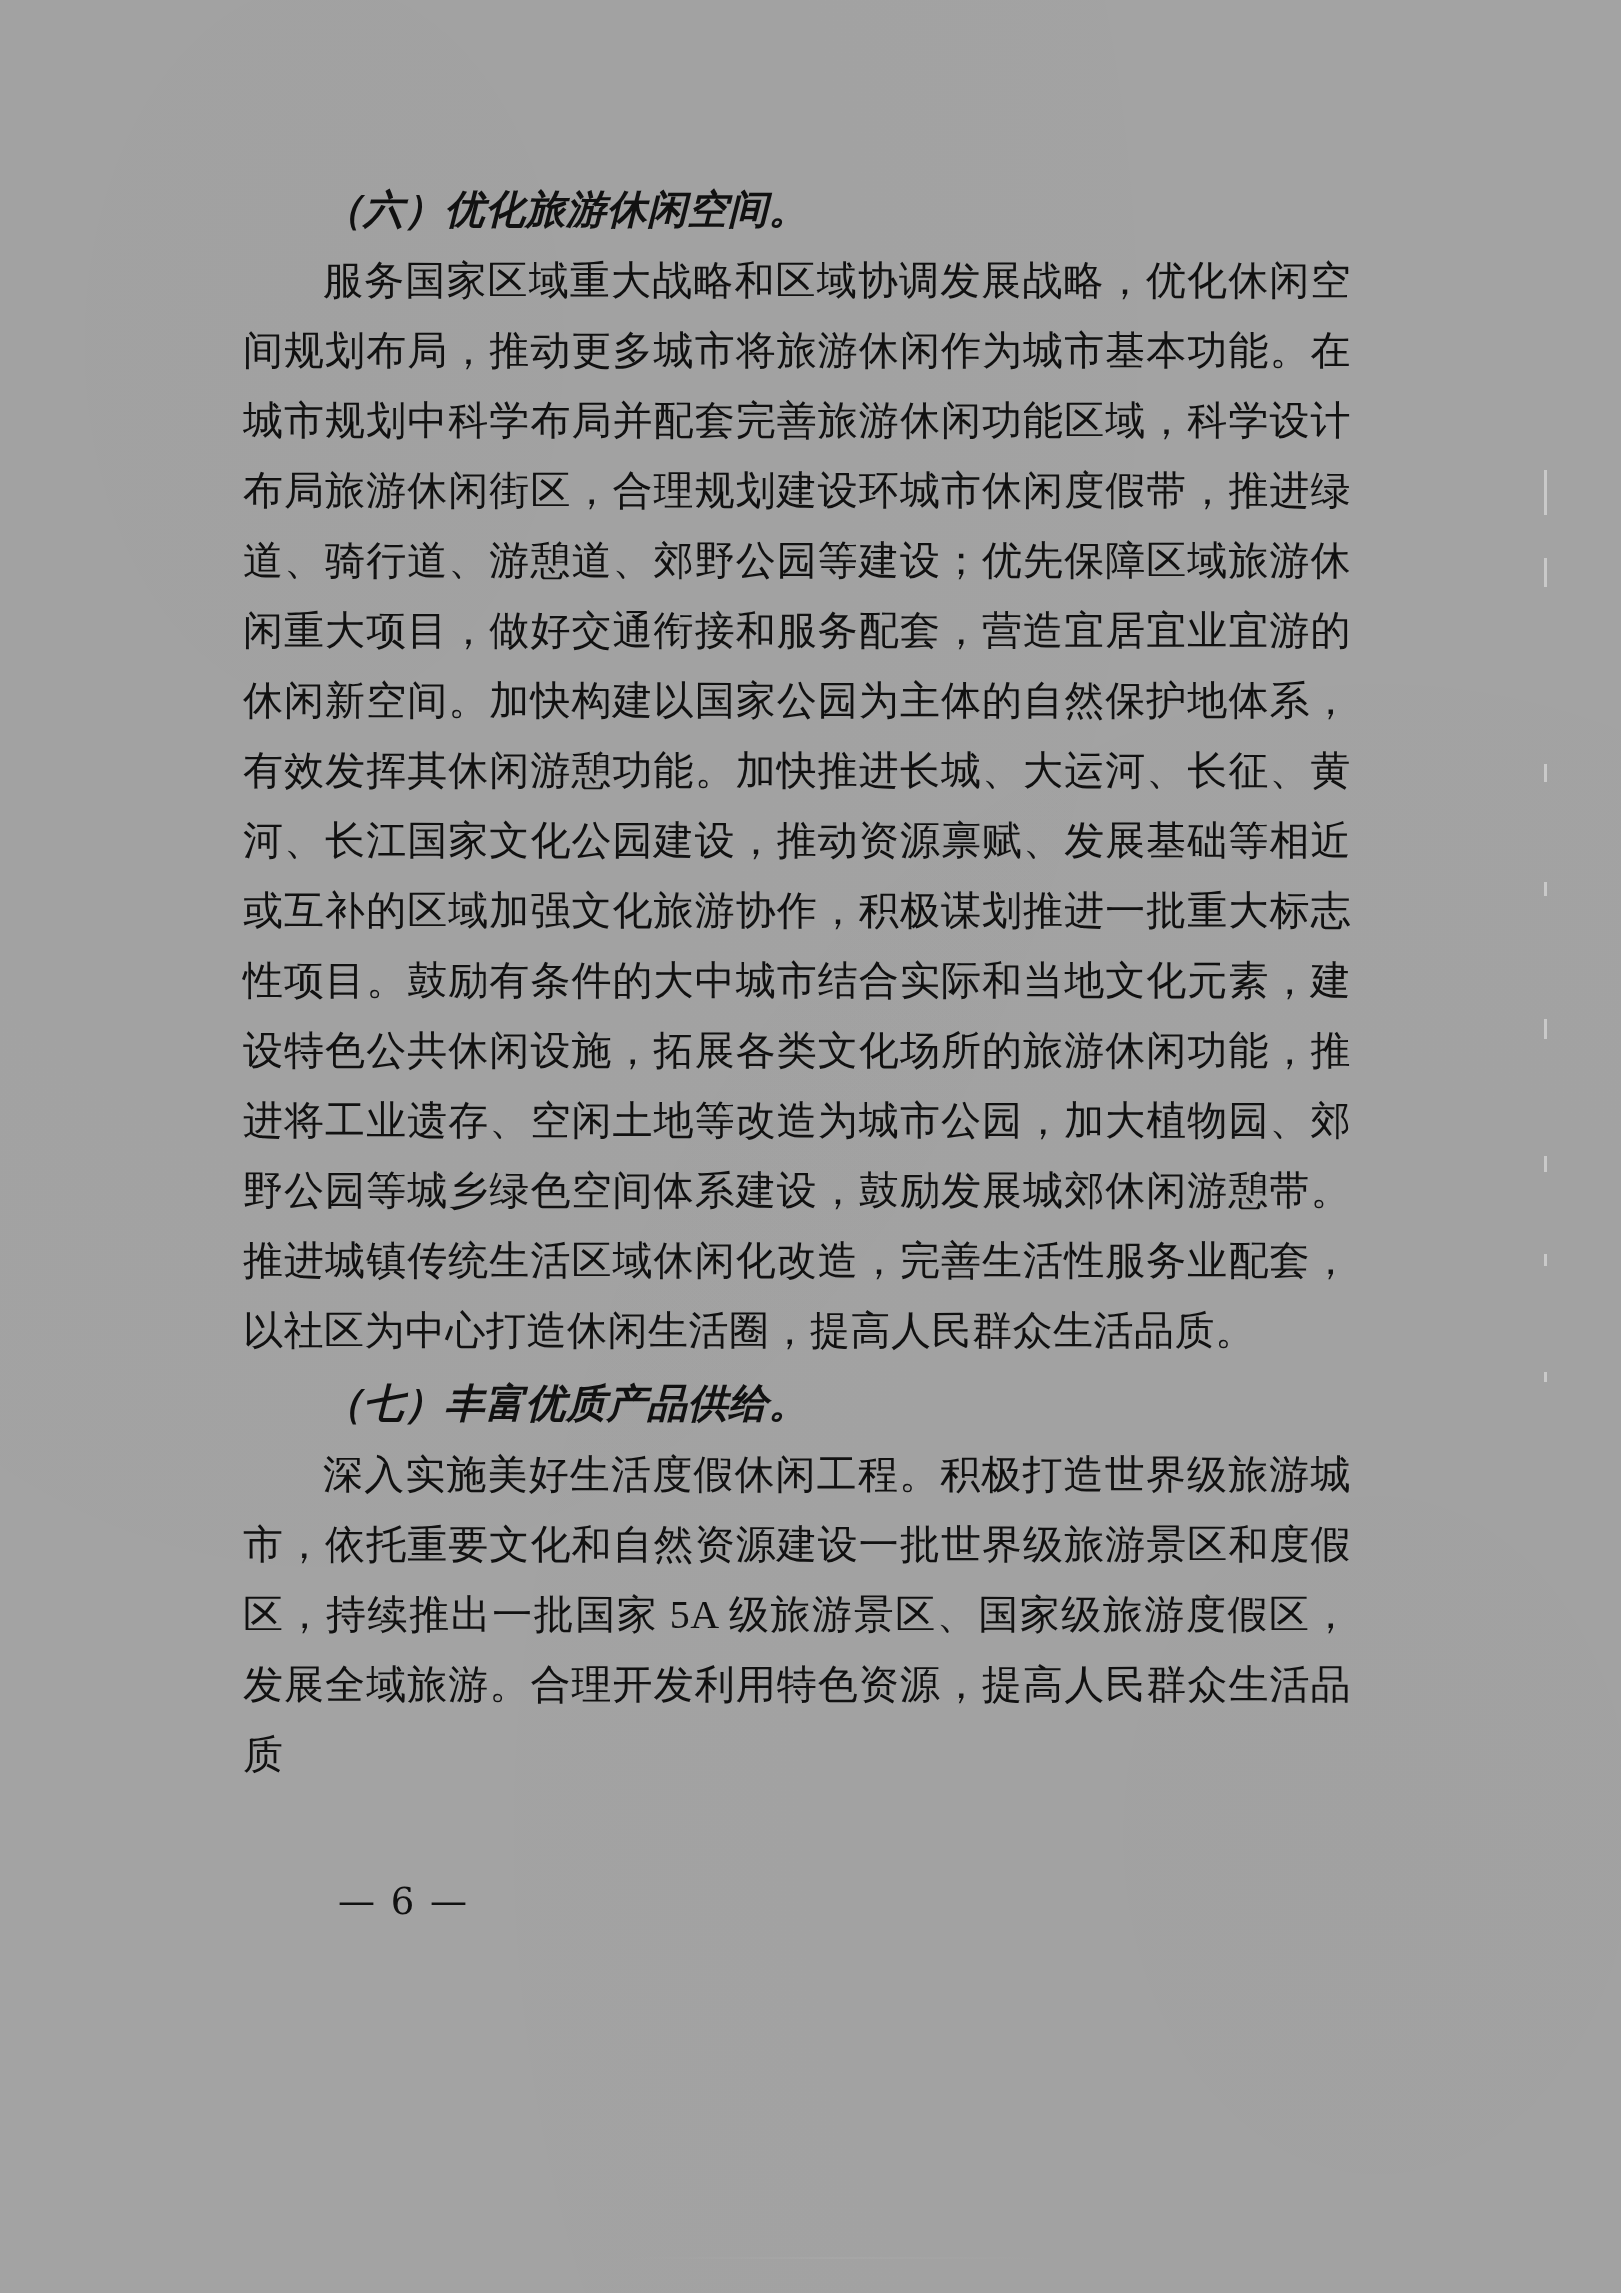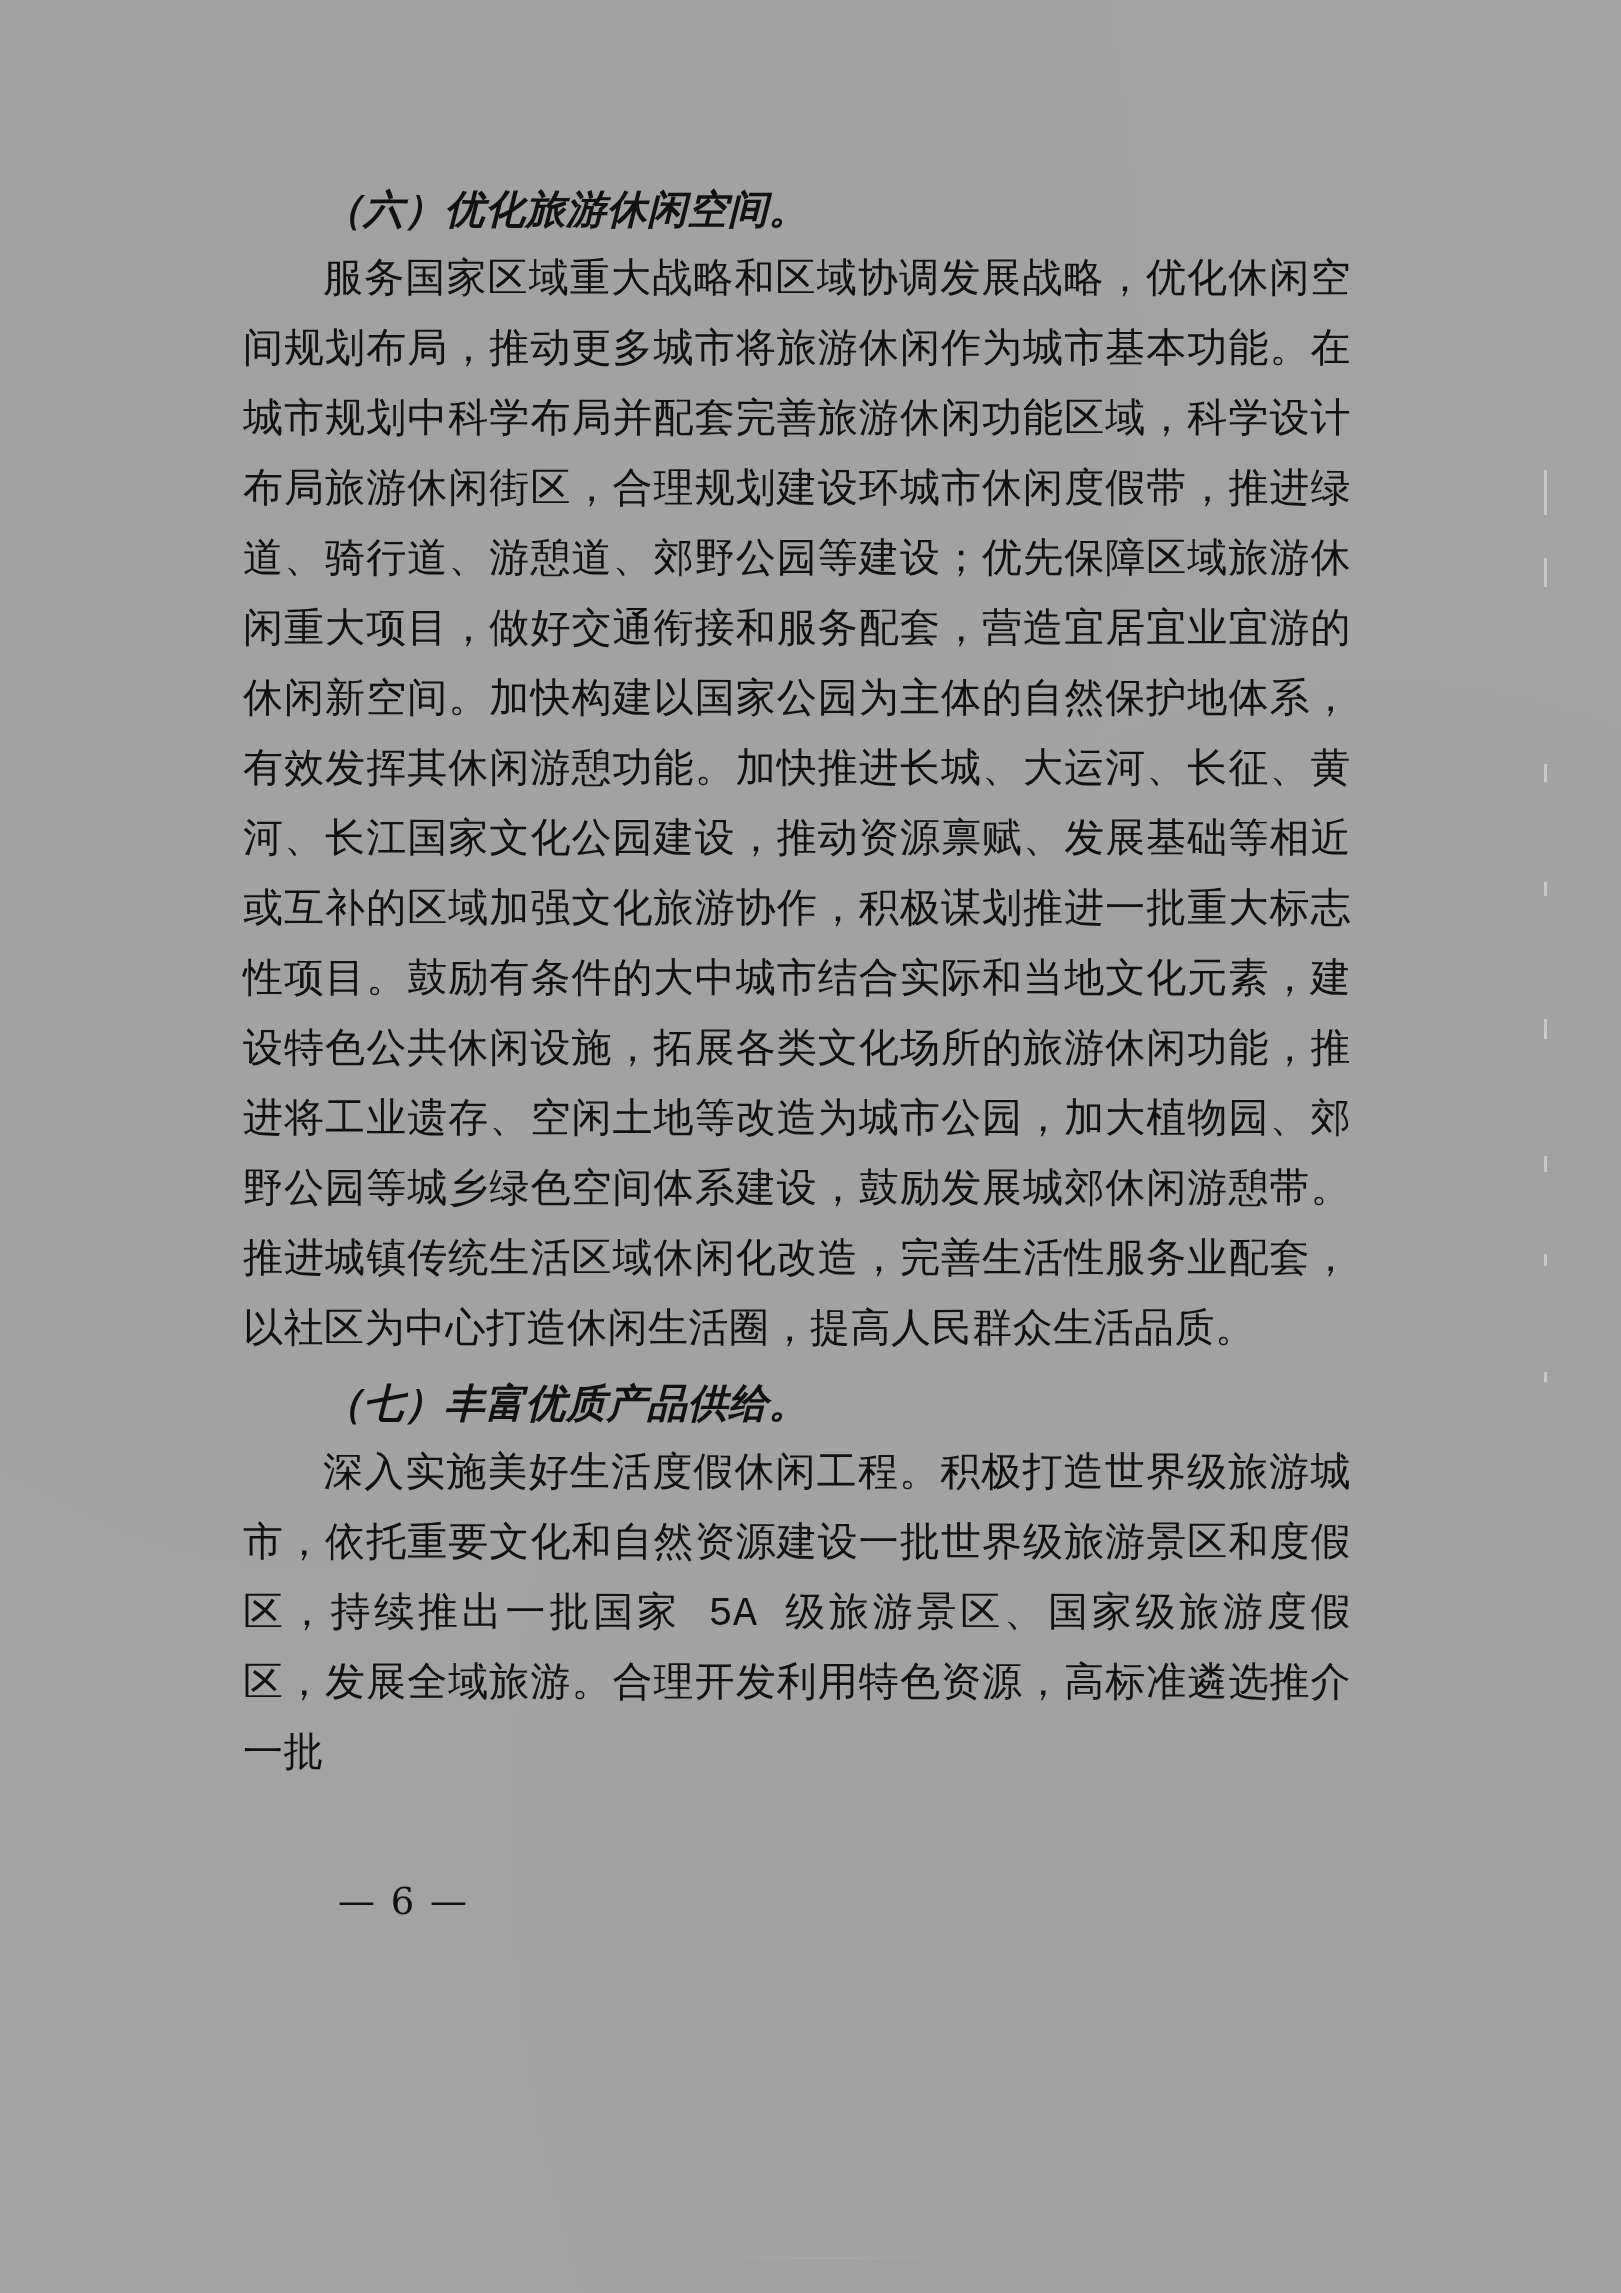--- a/index.html
+++ b/index.html
@@ -34,21 +34,21 @@
     width: 1108px;
   }
   .doc-par {
     font-size: 40px;
     line-height: 70px;
     color: #111111;
     letter-spacing: 0.5px;
     text-align: justify;
     text-justify: inter-character;
     margin: 0 0 2px 0;
-    font-family: Liberation Mono, monospace;
+    font-family: Liberation Serif, serif;
     font-weight: 400;
   }
   .heading-par {
     font-size: 40px;
     line-height: 70px;
     color: #111111;
     letter-spacing: 0.5px;
     margin: 0 0 2px 0;
     font-family: "DejaVu Serif", serif;
     font-weight: 600;
@@ -121,21 +121,21 @@
       <i class="m8"></i>
   </div>
 
   <div class="content">
     <p class="heading-par indent">（六）优化旅游休闲空间。</p>
 
     <p class="doc-par indent">服务国家区域重大战略和区域协调发展战略，优化休闲空间规划布局，推动更多城市将旅游休闲作为城市基本功能。在城市规划中科学布局并配套完善旅游休闲功能区域，科学设计布局旅游休闲街区，合理规划建设环城市休闲度假带，推进绿道、骑行道、游憩道、郊野公园等建设；优先保障区域旅游休闲重大项目，做好交通衔接和服务配套，营造宜居宜业宜游的休闲新空间。加快构建以国家公园为主体的自然保护地体系，有效发挥其休闲游憩功能。加快推进长城、大运河、长征、黄河、长江国家文化公园建设，推动资源禀赋、发展基础等相近或互补的区域加强文化旅游协作，积极谋划推进一批重大标志性项目。鼓励有条件的大中城市结合实际和当地文化元素，建设特色公共休闲设施，拓展各类文化场所的旅游休闲功能，推进将工业遗存、空闲土地等改造为城市公园，加大植物园、郊野公园等城乡绿色空间体系建设，鼓励发展城郊休闲游憩带。推进城镇传统生活区域休闲化改造，完善生活性服务业配套，以社区为中心打造休闲生活圈，提高人民群众生活品质。</p>
 
     <p class="heading-par indent">（七）丰富优质产品供给。</p>
 
-    <p class="doc-par indent">深入实施美好生活度假休闲工程。积极打造世界级旅游城市，依托重要文化和自然资源建设一批世界级旅游景区和度假区，持续推出一批国家 5A 级旅游景区、国家级旅游度假区，发展全域旅游。合理开发利用特色资源，高标准遴选推介一批</p>
+    <p class="doc-par indent">深入实施美好生活度假休闲工程。积极打造世界级旅游城市，依托重要文化和自然资源建设一批世界级旅游景区和度假区，持续推出一批国家 5A 级旅游景区、国家级旅游度假区，发展全域旅游。合理开发利用特色资源，提高人民群众生活品质</p>
   </div>
 
   <div class="page-number">
     <span class="page-number-inner">— 6 —</span>
   </div>
 
   <div class="bottom-smudge"></div>
 </div>
 
 

